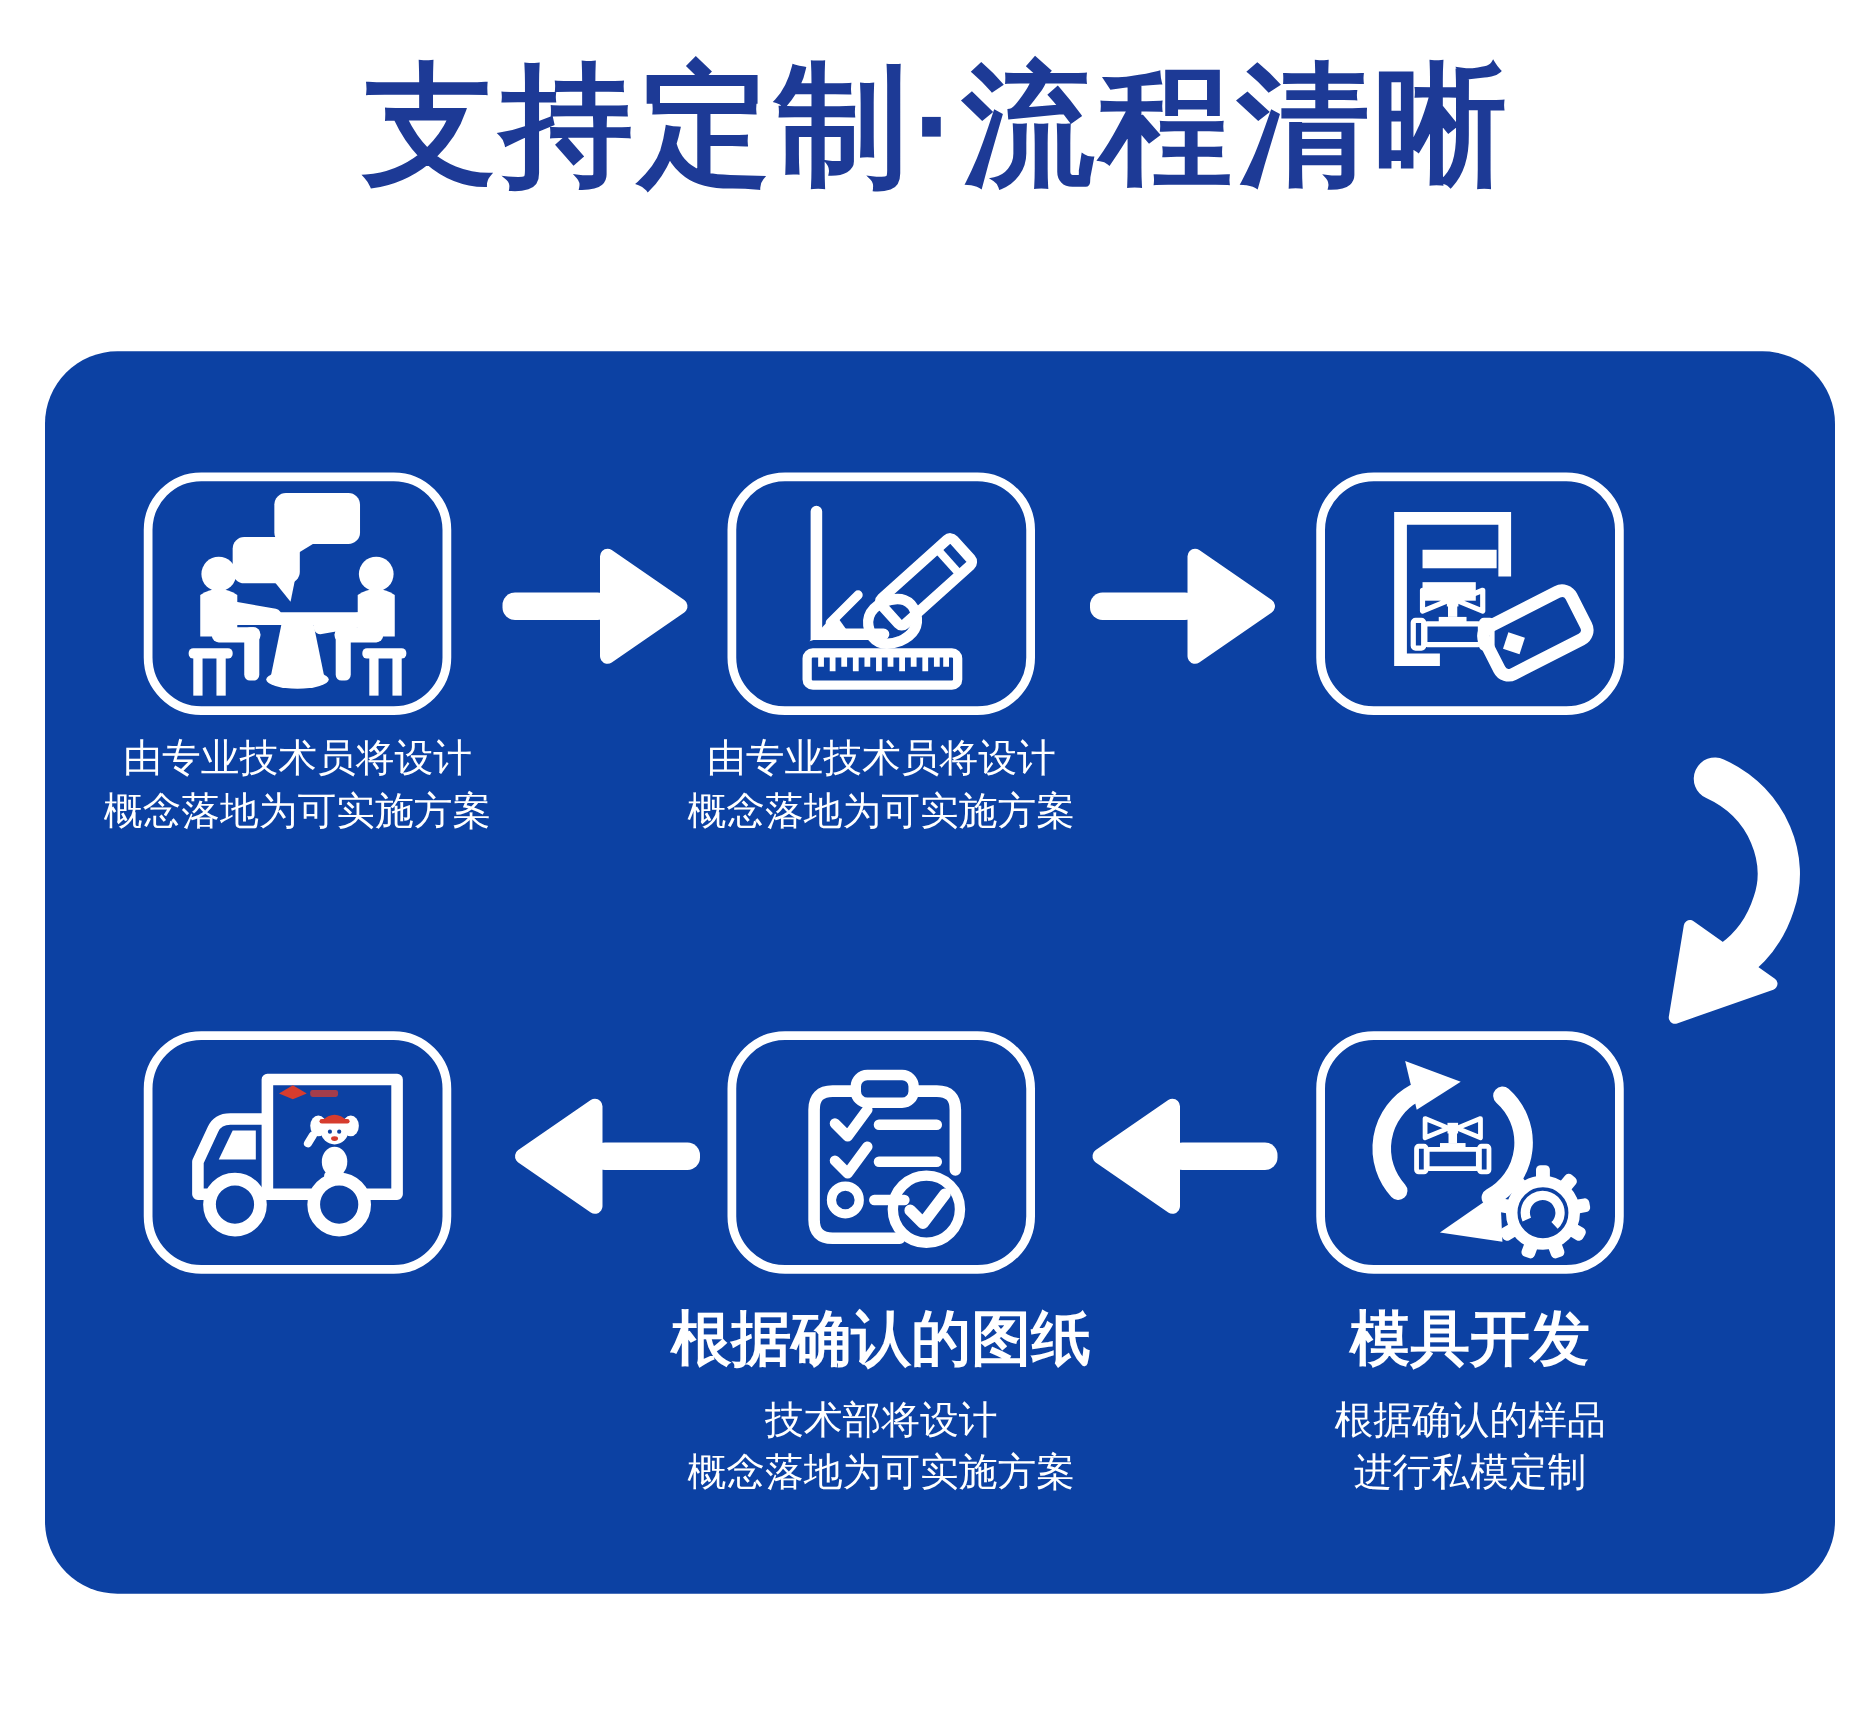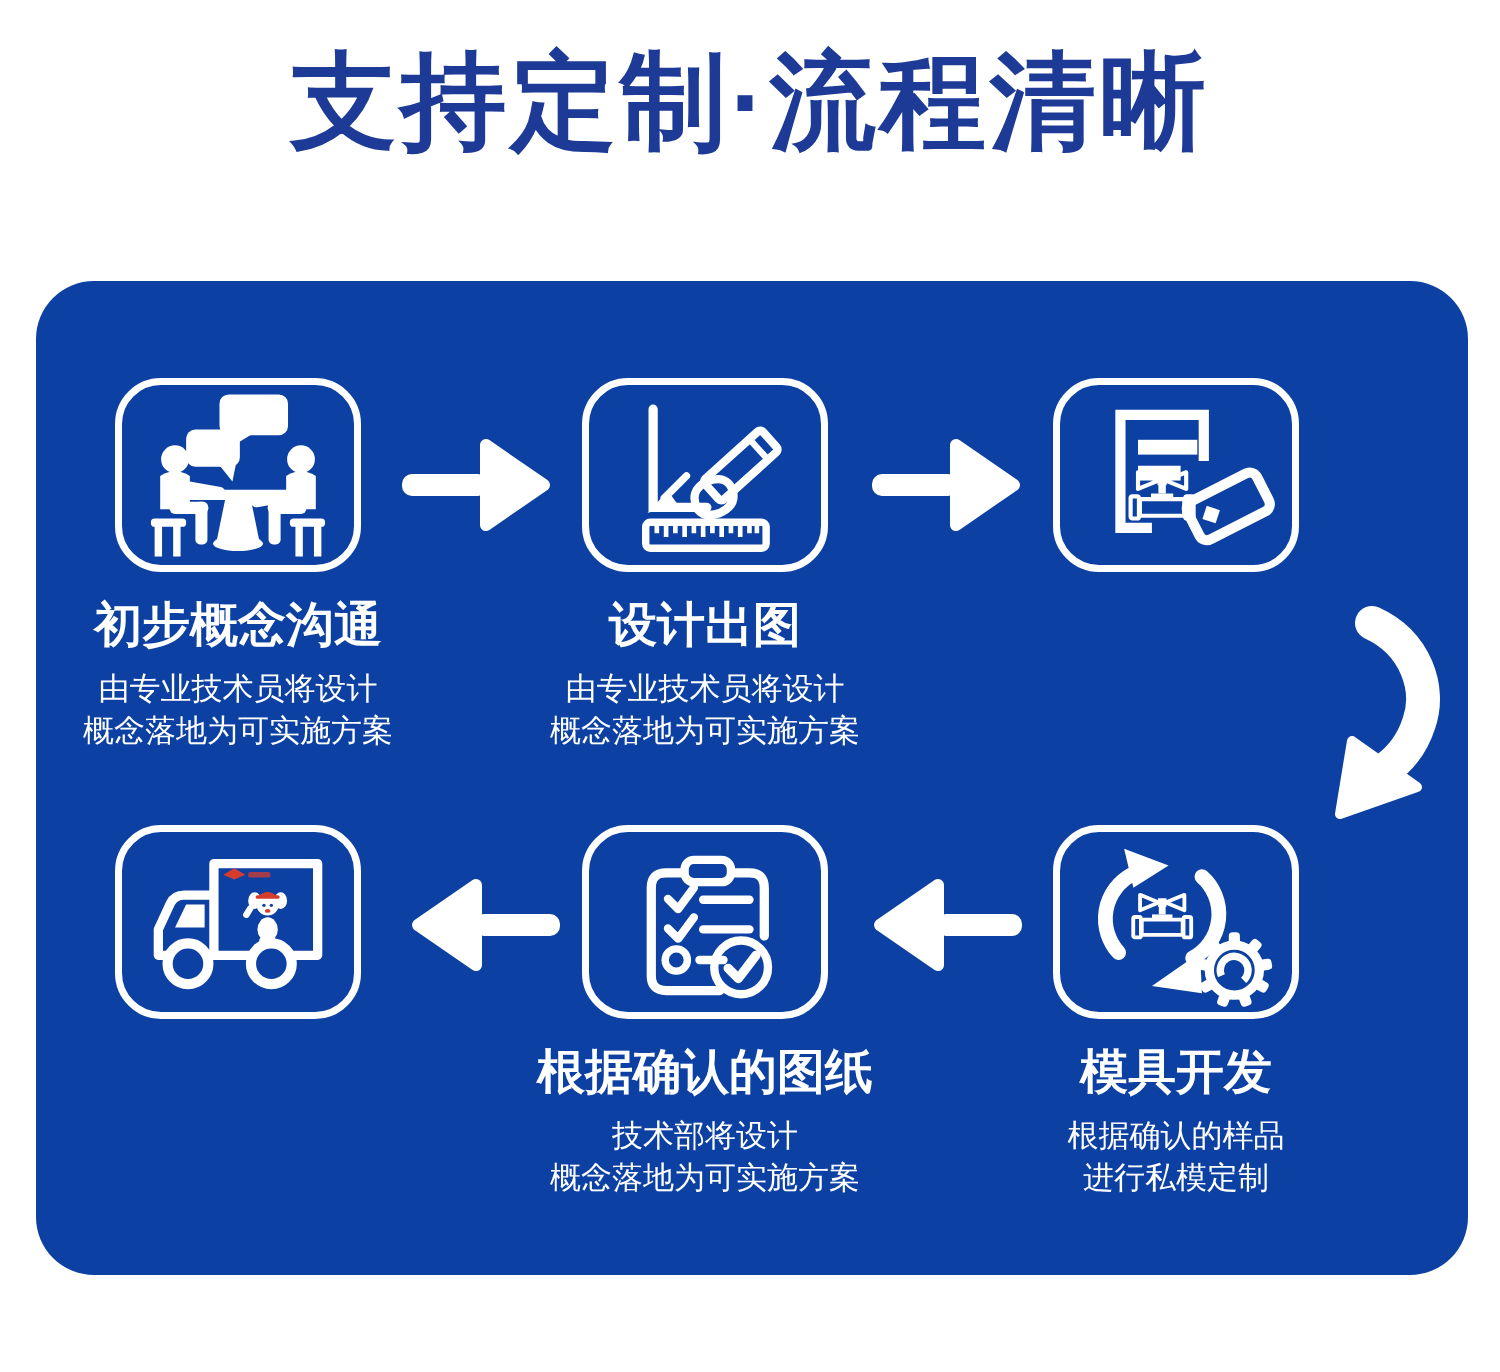--- a/index.html
+++ b/index.html
@@ -104,21 +104,20 @@
         <circle cx="188" cy="78" r="15"></circle>
         <path d="M172 96 Q188 86 204 96 L204 132 L172 132 Z"></path>
         <rect x="132" y="109" width="52" height="13" rx="6" transform="rotate(-10 184 109)"></rect>
         <rect x="152" y="124" width="42" height="13" rx="6"></rect>
         <rect x="153" y="124" width="13" height="46" rx="5"></rect>
         <rect x="176" y="142" width="38" height="9" rx="4"></rect>
         <rect x="182" y="150" width="8" height="33"></rect>
         <rect x="202" y="150" width="8" height="33"></rect>
       </svg>
     </div>
-    <h3 class="step-title">初步概念沟通</h3>
     <p class="step-desc">由专业技术员将设计
 概念落地为可实施方案</p>
   </div>
 
   <div class="cell r1 c2">
     <div class="icon-box">
       <svg width="228" height="176" viewBox="0 0 240 190">
         <g fill="none" stroke="#ffffff" stroke-linecap="round">
           <path d="M64 24 V130 H122" stroke-width="10"></path>
           <path d="M100 96 L76 120" stroke-width="8"></path>
@@ -126,21 +125,20 @@
         <path d="M58 136 L80 112 L90 126 Z" fill="#ffffff"></path>
         <g transform="rotate(-42 158 84)" fill="none" stroke="#ffffff">
           <rect x="116" y="70" width="84" height="30" rx="4" stroke-width="9"></rect>
           <line x1="184" y1="70" x2="184" y2="100" stroke-width="7"></line>
         </g>
         <path d="M112 132 Q102 112 122 102 Q144 94 150 112 Q154 128 136 136 Q120 142 112 132 Z" fill="none" stroke="#ffffff" stroke-width="9"></path>
         <rect x="56" y="146" width="130" height="28" rx="5" fill="none" stroke="#ffffff" stroke-width="8"></rect>
         <path d="M68 148 v10 M78 148 v14 M88 148 v10 M98 148 v14 M108 148 v10 M118 148 v14 M128 148 v10 M138 148 v14 M148 148 v10 M158 148 v14 M168 148 v10 M176 148 v10" stroke="#ffffff" stroke-width="5" fill="none"></path>
       </svg>
     </div>
-    <h3 class="step-title">设计出图</h3>
     <p class="step-desc">由专业技术员将设计
 概念落地为可实施方案</p>
   </div>
 
   <div class="cell r1 c3">
     <div class="icon-box">
       <svg width="228" height="176" viewBox="0 0 240 190">
         <path d="M94 152 H60 V30 H150 V80" fill="none" stroke="#ffffff" stroke-width="11"></path>
         <rect x="79" y="57" width="64" height="16" fill="#ffffff"></rect>
         <rect x="79" y="85" width="46" height="16" fill="#ffffff"></rect>

